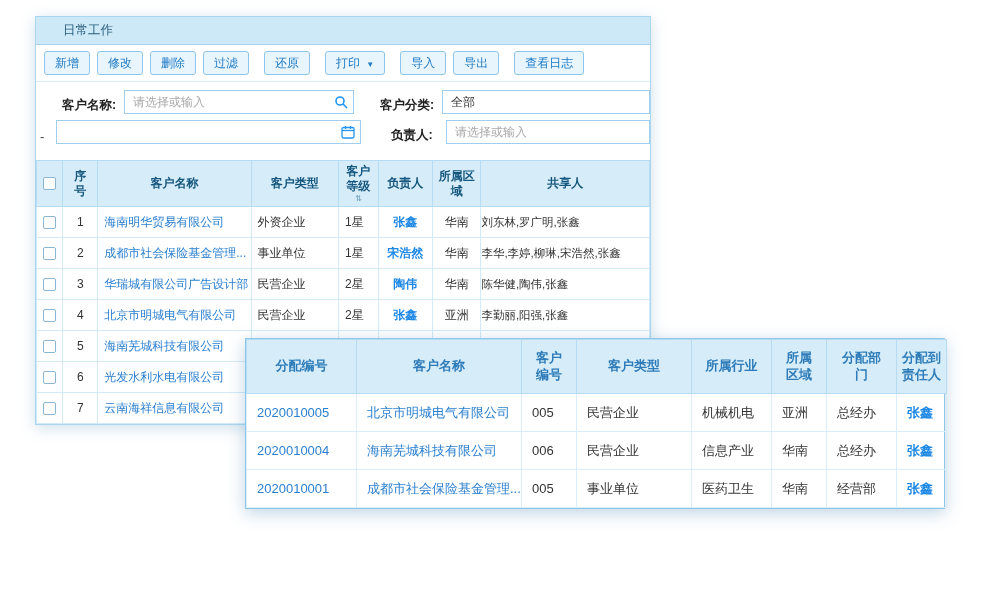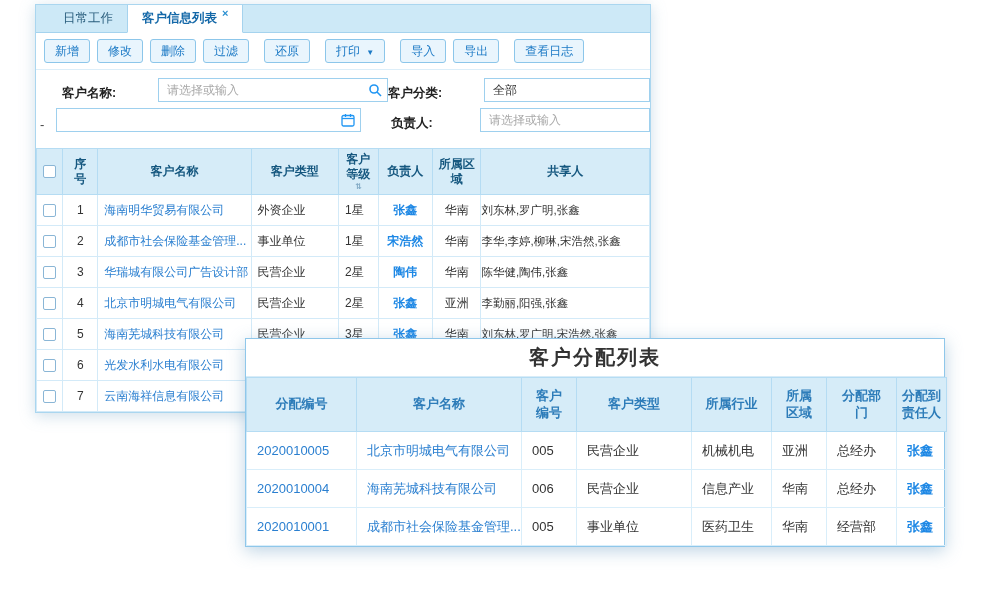--- a/index.html
+++ b/index.html
@@ -6,21 +6,21 @@
   html,body { width:1000px; height:600px; }
   body {
     background:#fff;
     font-family:"Liberation Sans","DejaVu Sans",sans-serif;
     position:relative; overflow:hidden;
   }
   .app { position:relative; width:1000px; height:600px; background:#fff; }
 
   .panel { position:absolute; background:#fff; }
   .panel1 {
-    left:35px; top:4px; width:616px; z-index:1;
+    left:35px; top:16px; width:616px; z-index:1;
     border:1px solid #aad6ef;
     box-shadow:0 3px 14px rgba(120,165,195,.35);
   }
   .panel2 {
     left:245px; top:338px; width:700px; z-index:2;
     border:1px solid #8fc7ea;
     box-shadow:0 4px 16px rgba(110,160,195,.45);
   }
 
   
@@ -37,31 +37,31 @@
     font-family:inherit; cursor:pointer; line-height:1; white-space:nowrap;
   }
   .tbtn .caret { font-size:8px; color:#1b79c5; margin-left:3px; }
   .ml { margin-left:8px; }
 
   
   .filters { padding:2px 0 8px 0; }
   .frow { display:flex; align-items:flex-end; margin-top:6px; }
   .flabel { font-size:12.5px; font-weight:bold; color:#222; white-space:nowrap; }
   .dash { font-size:13px; color:#444; margin-left:4px; width:8px; }
-  .finput { position:relative; height:24px;margin-left:34px; }
+  .finput { position:relative; height:24px; }
   .finput input {
     width:100%; height:24px; border:1px solid #9ed0ee; font-size:12px;
     padding:0 24px 0 8px; color:#333; font-family:inherit; outline:none;
   }
   .finput input::placeholder { color:#a8a8a8; }
   .finput .ficon { position:absolute; right:6px; top:5px; cursor:pointer; }
   .w1 { margin-left:26px; width:62px; }
   .in1 { width:230px; }
   .in2 { margin-left:8px; width:305px; }
-  .lab2 { width:62px; }
+  .lab2 { margin-left:26px; width:62px; }
   .lab3 { margin-left:30px; width:55px; }
   .ingrow { flex:1; }
   .ingrow input { padding-right:24px; }
 
   
   .t1wrap { margin-top:8px; }
   table { border-collapse:collapse; table-layout:fixed; width:100%; }
   .t1 { font-size:12px; }
   .t1 th {
     background:#d6ecf8; color:#15577f; font-weight:bold;
@@ -99,24 +99,20 @@
 </head>
 <body>
 
 <div class="app">
 
   <section class="panel panel1">
 
     <div class="tabbar">
       <div class="tab">
         <span>日常工作</span>
-      </div>
-      <div class="tab active">
-        <span>客户信息列表</span>
-        <span class="tab-close">×</span>
       </div>
     </div>
 
     <div class="toolbar">
       <button class="tbtn">新增</button>
       <button class="tbtn">修改</button>
       <button class="tbtn">删除</button>
       <button class="tbtn">过滤</button>
       <button class="tbtn ml">还原</button>
       <button class="tbtn ml">
@@ -269,21 +265,20 @@
             <td class="c-owner"></td>
             <td class="c-region"></td>
             <td class="c-shared"></td>
           </tr>
         </tbody>
       </table>
     </div>
   </section>
 
   <section class="panel panel2">
-    <div class="p2-title">客户分配列表</div>
     <table class="t2">
       <colgroup>
         <col style="width:110px">
           <col style="width:165px">
           <col style="width:55px">
           <col style="width:115px">
         <col style="width:80px">
           <col style="width:55px">
           <col style="width:70px">
           <col style="width:50px">

